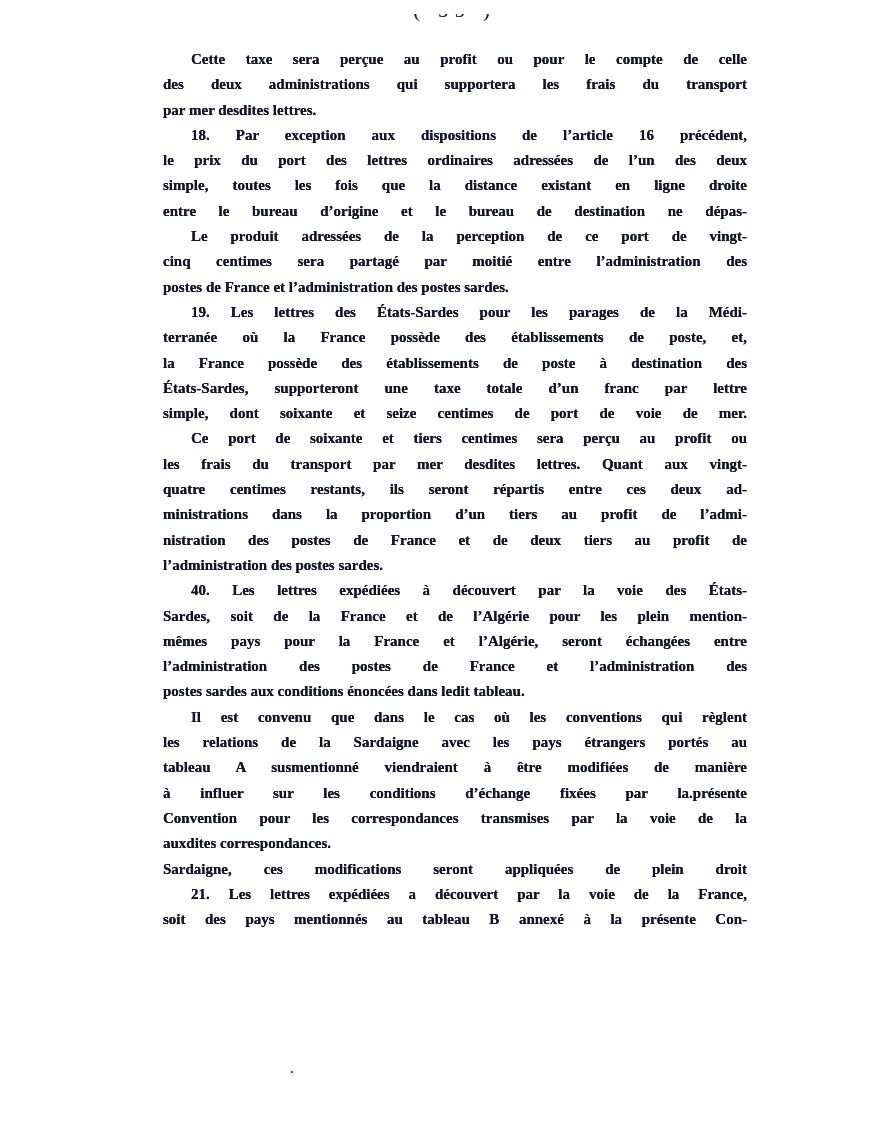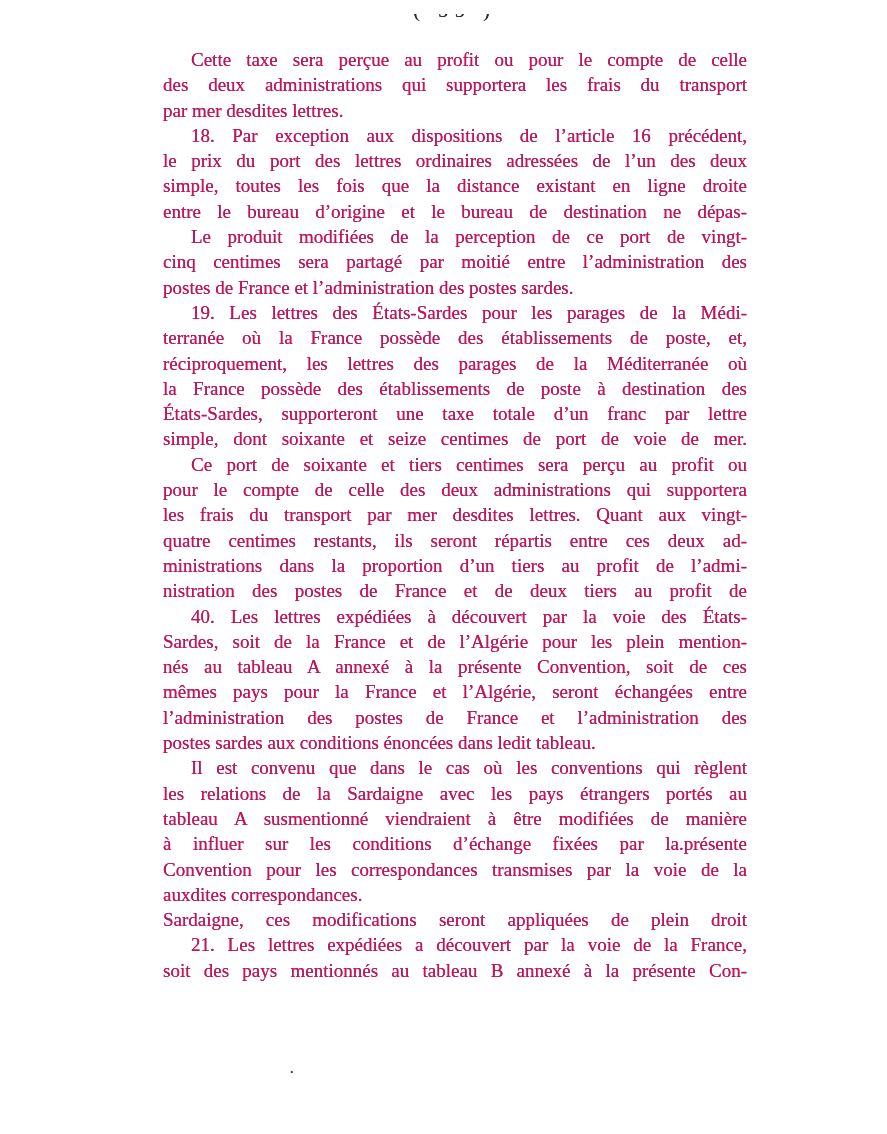--- a/index.html
+++ b/index.html
@@ -31,24 +31,25 @@
     transform: translateY(-14px);
     font-size: 19px;
     letter-spacing: 7px;
     text-shadow: 0 0 0.6px currentColor;
   }
   .text-block {
     position: absolute;
     left: 163px;
     top: 47px;
     width: 584px;
-    color: #be185d;
-    font-size: 19px;
+    color: #0f172a;
+    font-size: 15px;
     line-height: 25.3px;
     text-shadow: 0 0 0.55px currentColor; 
+    font-weight: bold;
   }
   .line {
     text-align: justify;
     white-space: normal;
   }
   .line.just {
     text-align-last: justify;
   }
   .line.indent {
     text-indent: 28px;
@@ -71,38 +72,36 @@
   </div>
 
   <div class="text-block" id="text-block">
       <div class="line indent just">Cette taxe sera perçue au profit ou pour le compte de celle</div>
       <div class="line just">des deux administrations qui supportera les frais du transport</div>
       <div class="line">par mer desdites lettres.</div>
       <div class="line indent just">18. Par exception aux dispositions de l’article 16 précédent,</div>
       <div class="line just">le prix du port des lettres ordinaires adressées de l’un des deux</div>
       <div class="line just">simple, toutes les fois que la distance existant en ligne droite</div>
       <div class="line just">entre le bureau d’origine et le bureau de destination ne dépas-</div>
-      <div class="line indent just">Le produit modifiées de la perception de ce port de vingt-</div>
+      <div class="line indent just">Le produit adressées de la perception de ce port de vingt-</div>
       <div class="line just">cinq centimes sera partagé par moitié entre l’administration des</div>
       <div class="line">postes de France et l’administration des postes sardes.</div>
       <div class="line indent just">19. Les lettres des États-Sardes pour les parages de la Médi-</div>
       <div class="line just">terranée où la France possède des établissements de poste, et,</div>
-      <div class="line just">réciproquement, les lettres des parages de la Méditerranée où</div>
       <div class="line just">la France possède des établissements de poste à destination des</div>
       <div class="line just">États-Sardes, supporteront une taxe totale d’un franc par lettre</div>
       <div class="line just">simple, dont soixante et seize centimes de port de voie de mer.</div>
       <div class="line indent just">Ce port de soixante et tiers centimes sera perçu au profit ou</div>
-      <div class="line just">pour le compte de celle des deux administrations qui supportera</div>
       <div class="line just">les frais du transport par mer desdites lettres. Quant aux vingt-</div>
       <div class="line just">quatre centimes restants, ils seront répartis entre ces deux ad-</div>
       <div class="line just">ministrations dans la proportion d’un tiers au profit de l’admi-</div>
       <div class="line just">nistration des postes de France et de deux tiers au profit de</div>
+      <div class="line">l’administration des postes sardes.</div>
       <div class="line indent just">40. Les lettres expédiées à découvert par la voie des États-</div>
       <div class="line just">Sardes, soit de la France et de l’Algérie pour les plein mention-</div>
-      <div class="line just">nés au tableau A annexé à la présente Convention, soit de ces</div>
       <div class="line just">mêmes pays pour la France et l’Algérie, seront échangées entre</div>
       <div class="line just">l’administration des postes de France et l’administration des</div>
       <div class="line">postes sardes aux conditions énoncées dans ledit tableau.</div>
       <div class="line indent just">Il est convenu que dans le cas où les conventions qui règlent</div>
       <div class="line just">les relations de la Sardaigne avec les pays étrangers portés au</div>
       <div class="line just">tableau A susmentionné viendraient à être modifiées de manière</div>
       <div class="line just">à influer sur les conditions d’échange fixées par la.présente</div>
       <div class="line just">Convention pour les correspondances transmises par la voie de la</div>
       <div class="line">auxdites correspondances.</div>
       <div class="line just">Sardaigne, ces modifications seront appliquées de plein droit</div>

